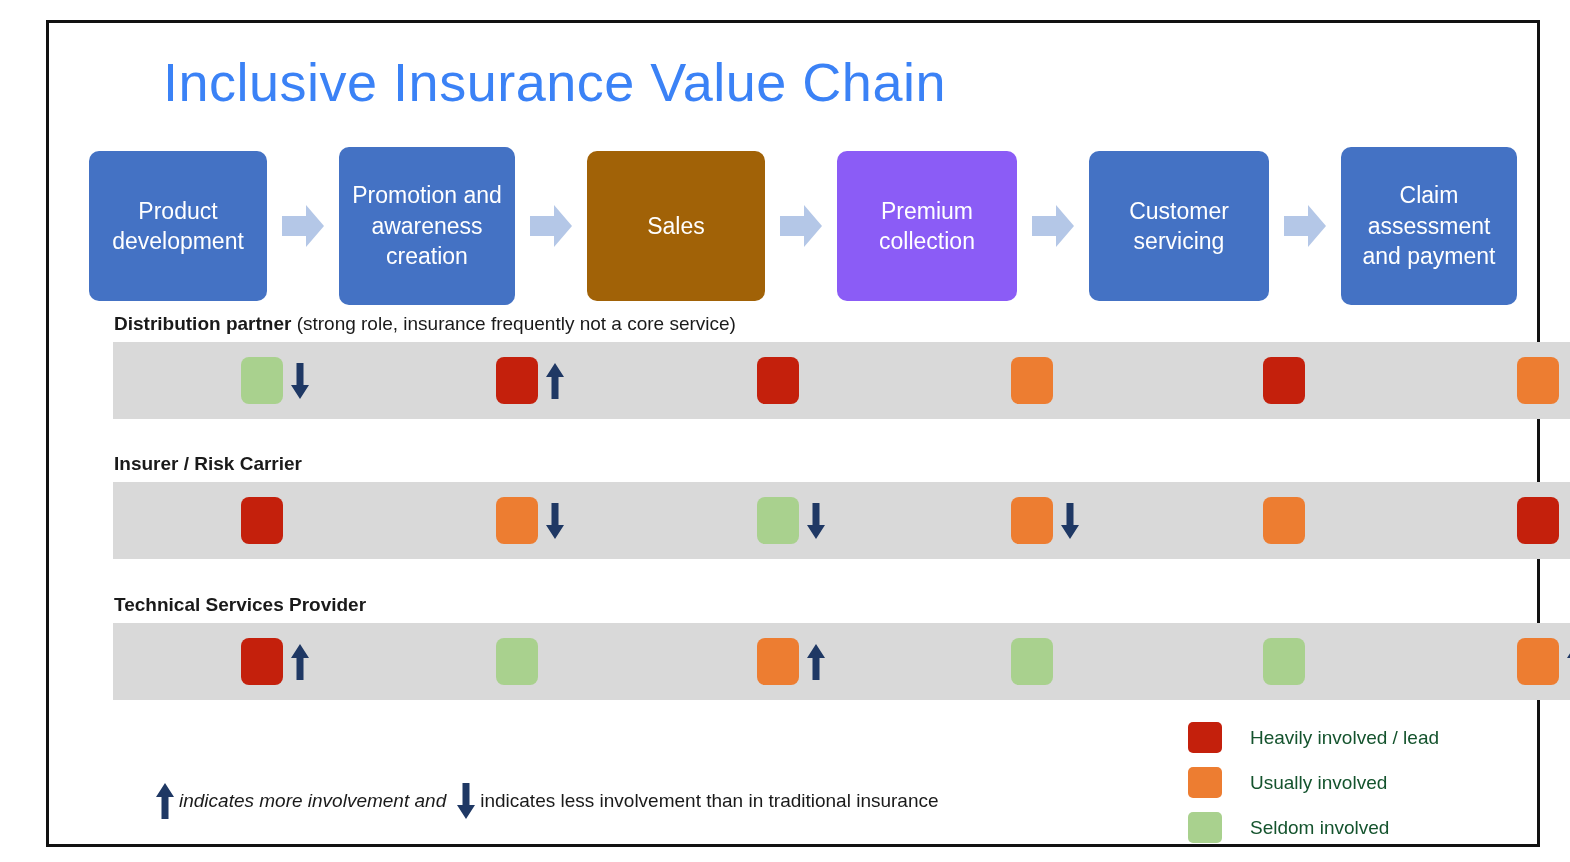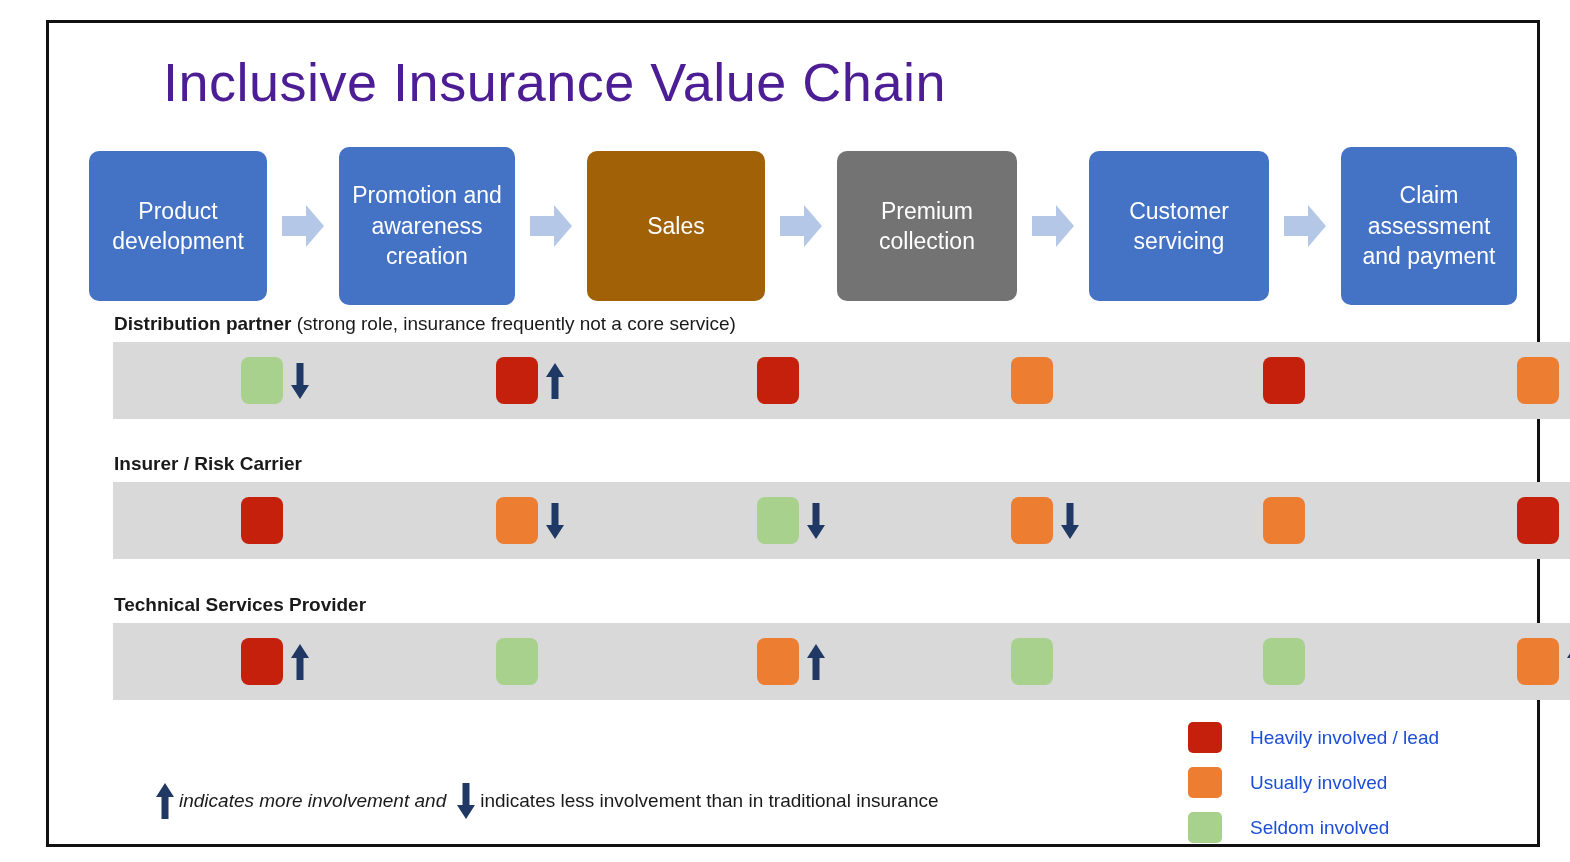--- a/index.html
+++ b/index.html
@@ -23,21 +23,21 @@
     background: #ffffff;
   }
 
   
   #page-title {
     position: absolute;
     left: 114px;
     top: 28px;
     font-size: 54px;
     font-weight: 400;
-    color: #4c1d95;
+    color: #3b82f6;
     letter-spacing: 0.5px;
     white-space: nowrap;
   }
 
   
   #chain-row {
     position: absolute;
     left: 40px;
     top: 124px;
     width: 1428px;
@@ -141,21 +141,21 @@
   }
   .legend-swatch {
     width: 34px;
     height: 31px;
     border-radius: 5px;
     flex: 0 0 auto;
   }
   .legend-label {
     margin-left: 28px;
     font-size: 19px;
-    color: #1d4ed8;
+    color: #14532d;
     white-space: nowrap;
   }
 </style>
 </head>
 <body>
 
 <div id="diagram-frame">
 
   <div id="page-title">Inclusive Insurance Value Chain</div>
 
@@ -177,21 +177,21 @@
         </svg>
       </div>
       <div class="chain-step" style="width: 178px; height: 150px; background: #a16207;">
         <span>Sales</span>
       </div>
       <div class="chain-arrow">
         <svg width="46" height="52" viewBox="0 0 46 52" aria-hidden="true">
           <path d="M2 16 L26 16 L26 5 L44 26 L26 47 L26 36 L2 36 Z" fill="#B4C7E7"></path>
         </svg>
       </div>
-      <div class="chain-step" style="width: 180px; height: 150px; background: #737373;">
+      <div class="chain-step" style="width: 180px; height: 150px; background: #8b5cf6;">
         <span>Premium collection</span>
       </div>
       <div class="chain-arrow">
         <svg width="46" height="52" viewBox="0 0 46 52" aria-hidden="true">
           <path d="M2 16 L26 16 L26 5 L44 26 L26 47 L26 36 L2 36 Z" fill="#B4C7E7"></path>
         </svg>
       </div>
       <div class="chain-step" style="width: 180px; height: 150px; background: rgb(68, 114, 196);">
         <span>Customer servicing</span>
       </div>

